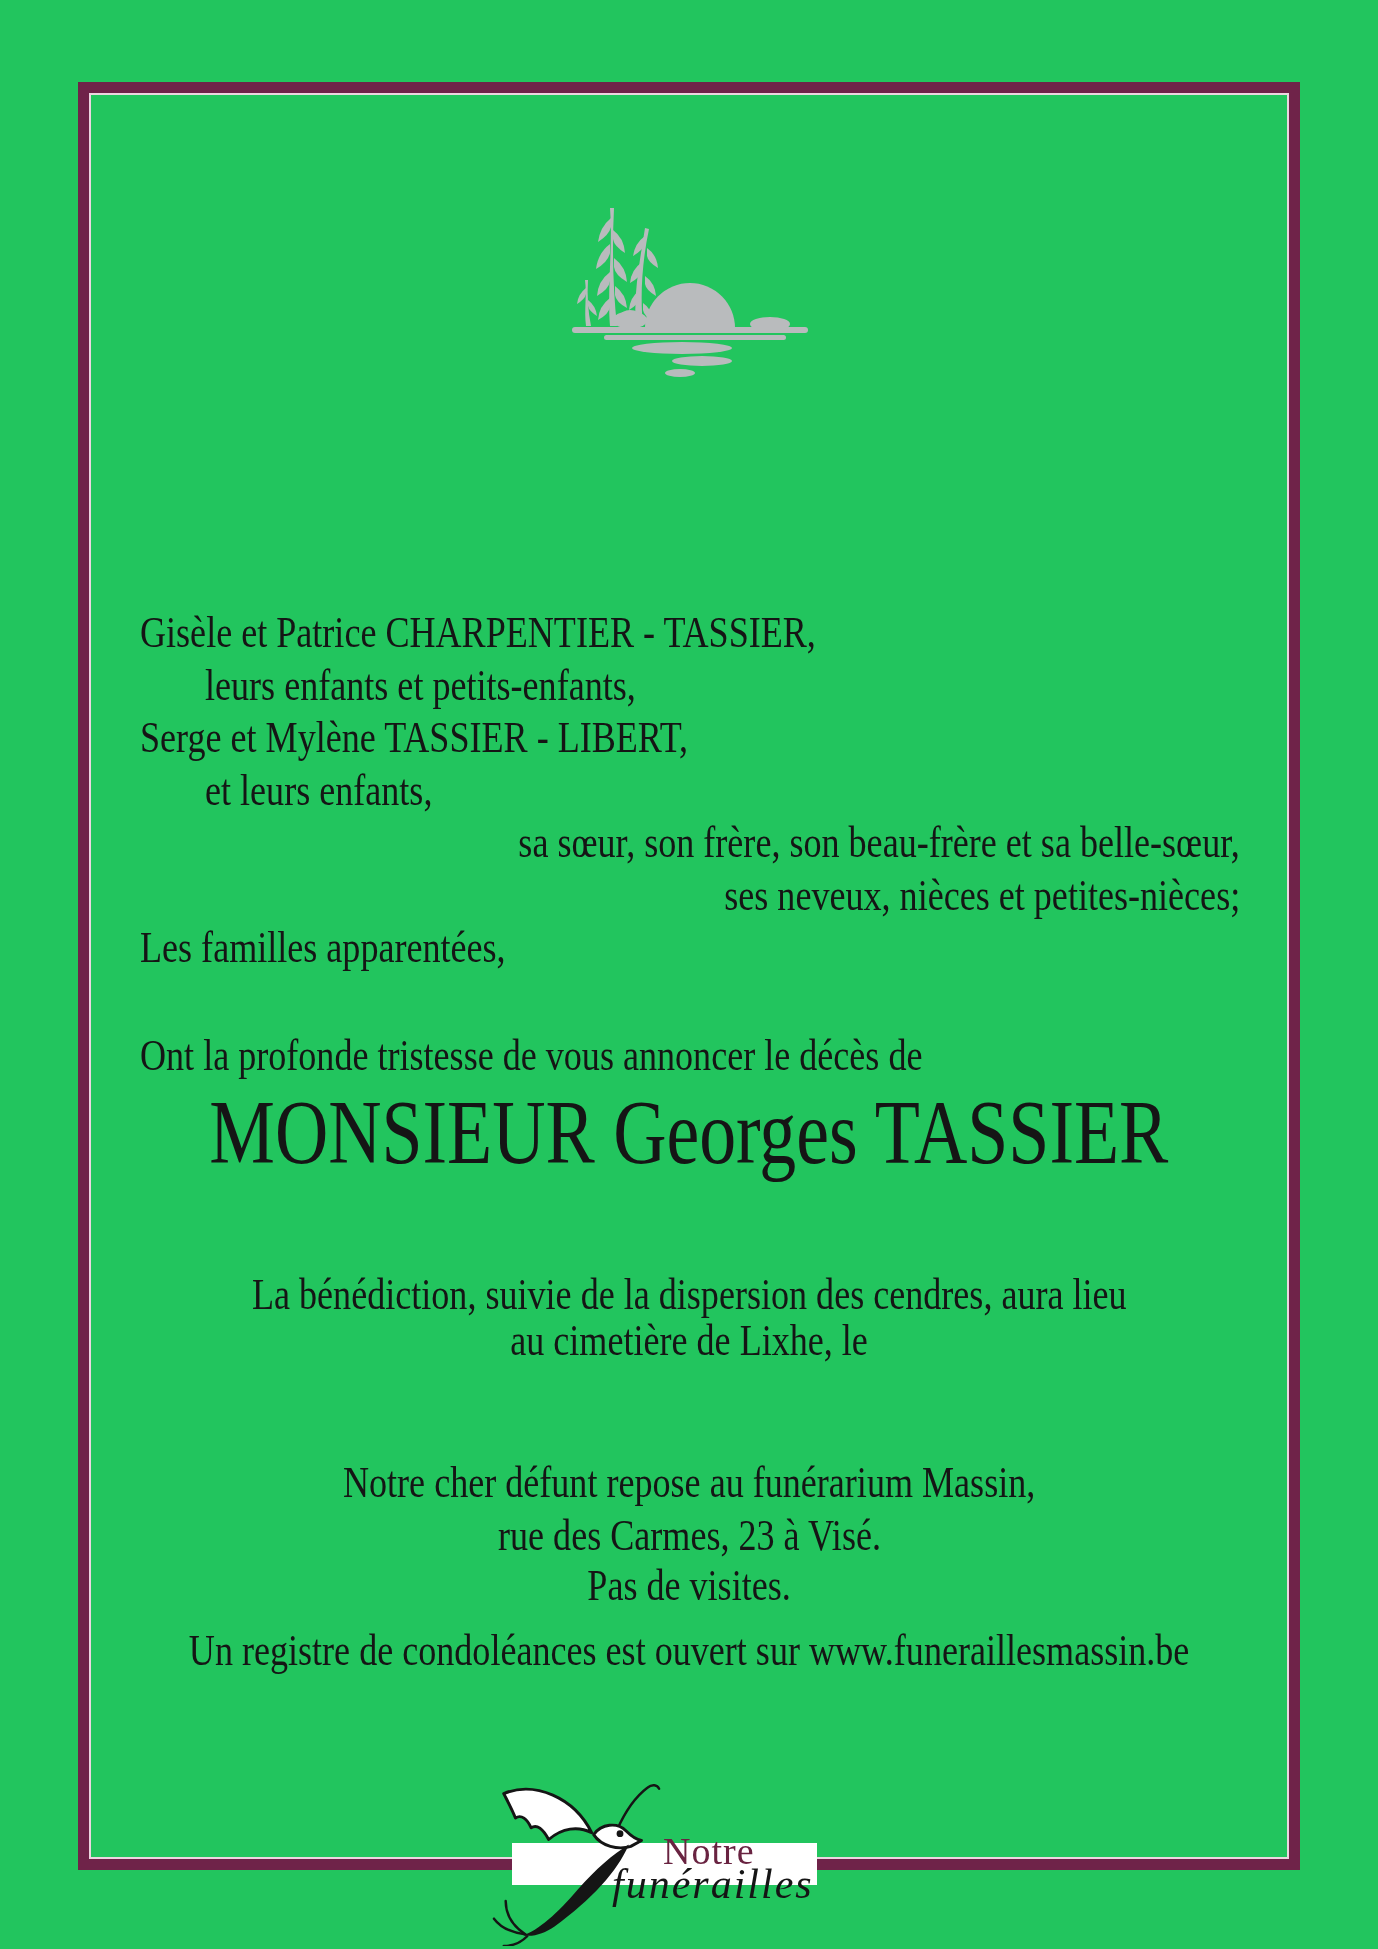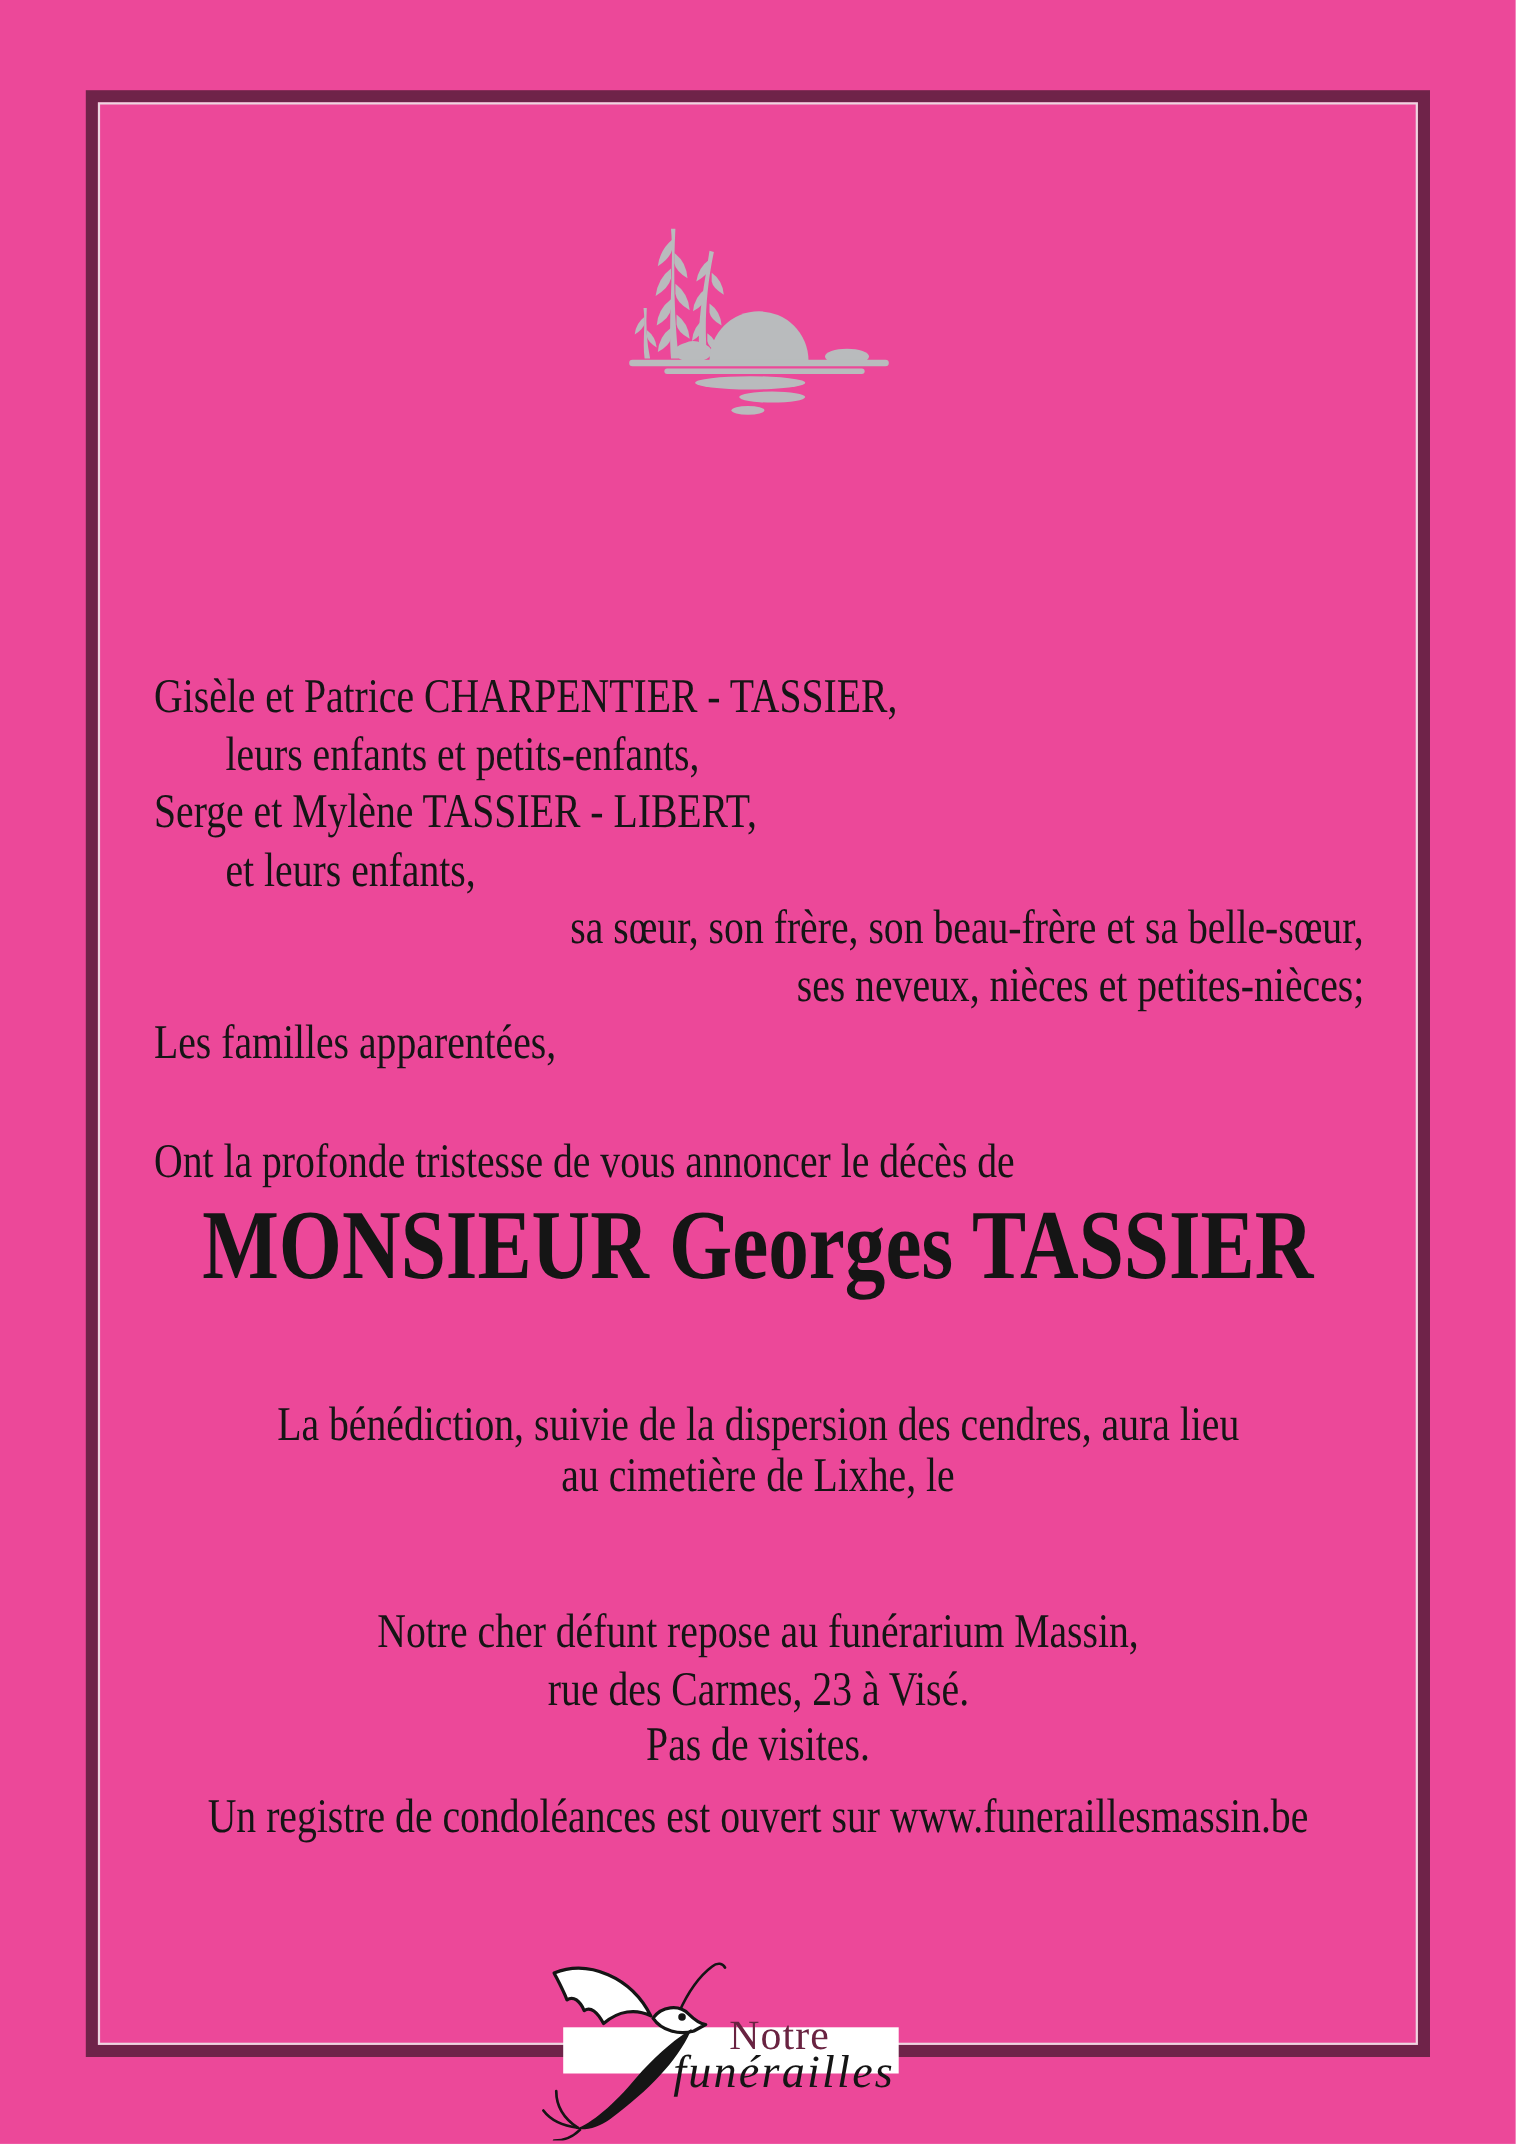--- a/index.html
+++ b/index.html
@@ -1,40 +1,40 @@
 <!DOCTYPE html>
 <html><head>
 <meta charset="utf-8">
 <style>
   html,body{margin:0;padding:0;background:#ffffff;}
   .page{
     position:relative;
     width:1378px;height:1949px;
-    background:#ec4899;
+    background:#22c55e;
     font-family:"Liberation Serif","DejaVu Serif",serif;
     color:#151515;
     overflow:hidden;
   }
   .frame{
     position:absolute;left:78px;top:82px;width:1222px;height:1788px;
     border:11px solid #6f2349;box-sizing:border-box;
   }
   .frame::after{
     content:"";position:absolute;inset:0;border:2px solid #ecd6e0;pointer-events:none;
   }
   .line{
     position:absolute;font-size:44px;line-height:1;white-space:nowrap;
   }
   .cond{display:inline-block;transform:scaleX(0.82);}
   .al{transform-origin:0 50%;}
   .ar{transform-origin:100% 50%;}
   .ac{transform-origin:50% 50%;}
   .center{left:0;right:0;text-align:center;}
   .rightal{left:0;right:138px;text-align:right;padding-left:28px;}
-  .title{font-size:90px;font-weight:bold;}
+  .title{font-size:90px;}
   .datebig{font-size:56px;}
   .sunset{position:absolute;left:570px;top:200px;width:240px;height:185px;}
   .logo-backing{
     position:absolute;left:512px;top:1843px;width:305px;height:42px;
     background:#ffffff;z-index:2;
   }
   .dove{position:absolute;left:492px;top:1776px;width:215px;height:170px;z-index:3;}
   .logo-name{
     position:absolute;left:663px;top:1832px;z-index:3;
     font-size:38px;line-height:1;color:#692341;letter-spacing:1px;

